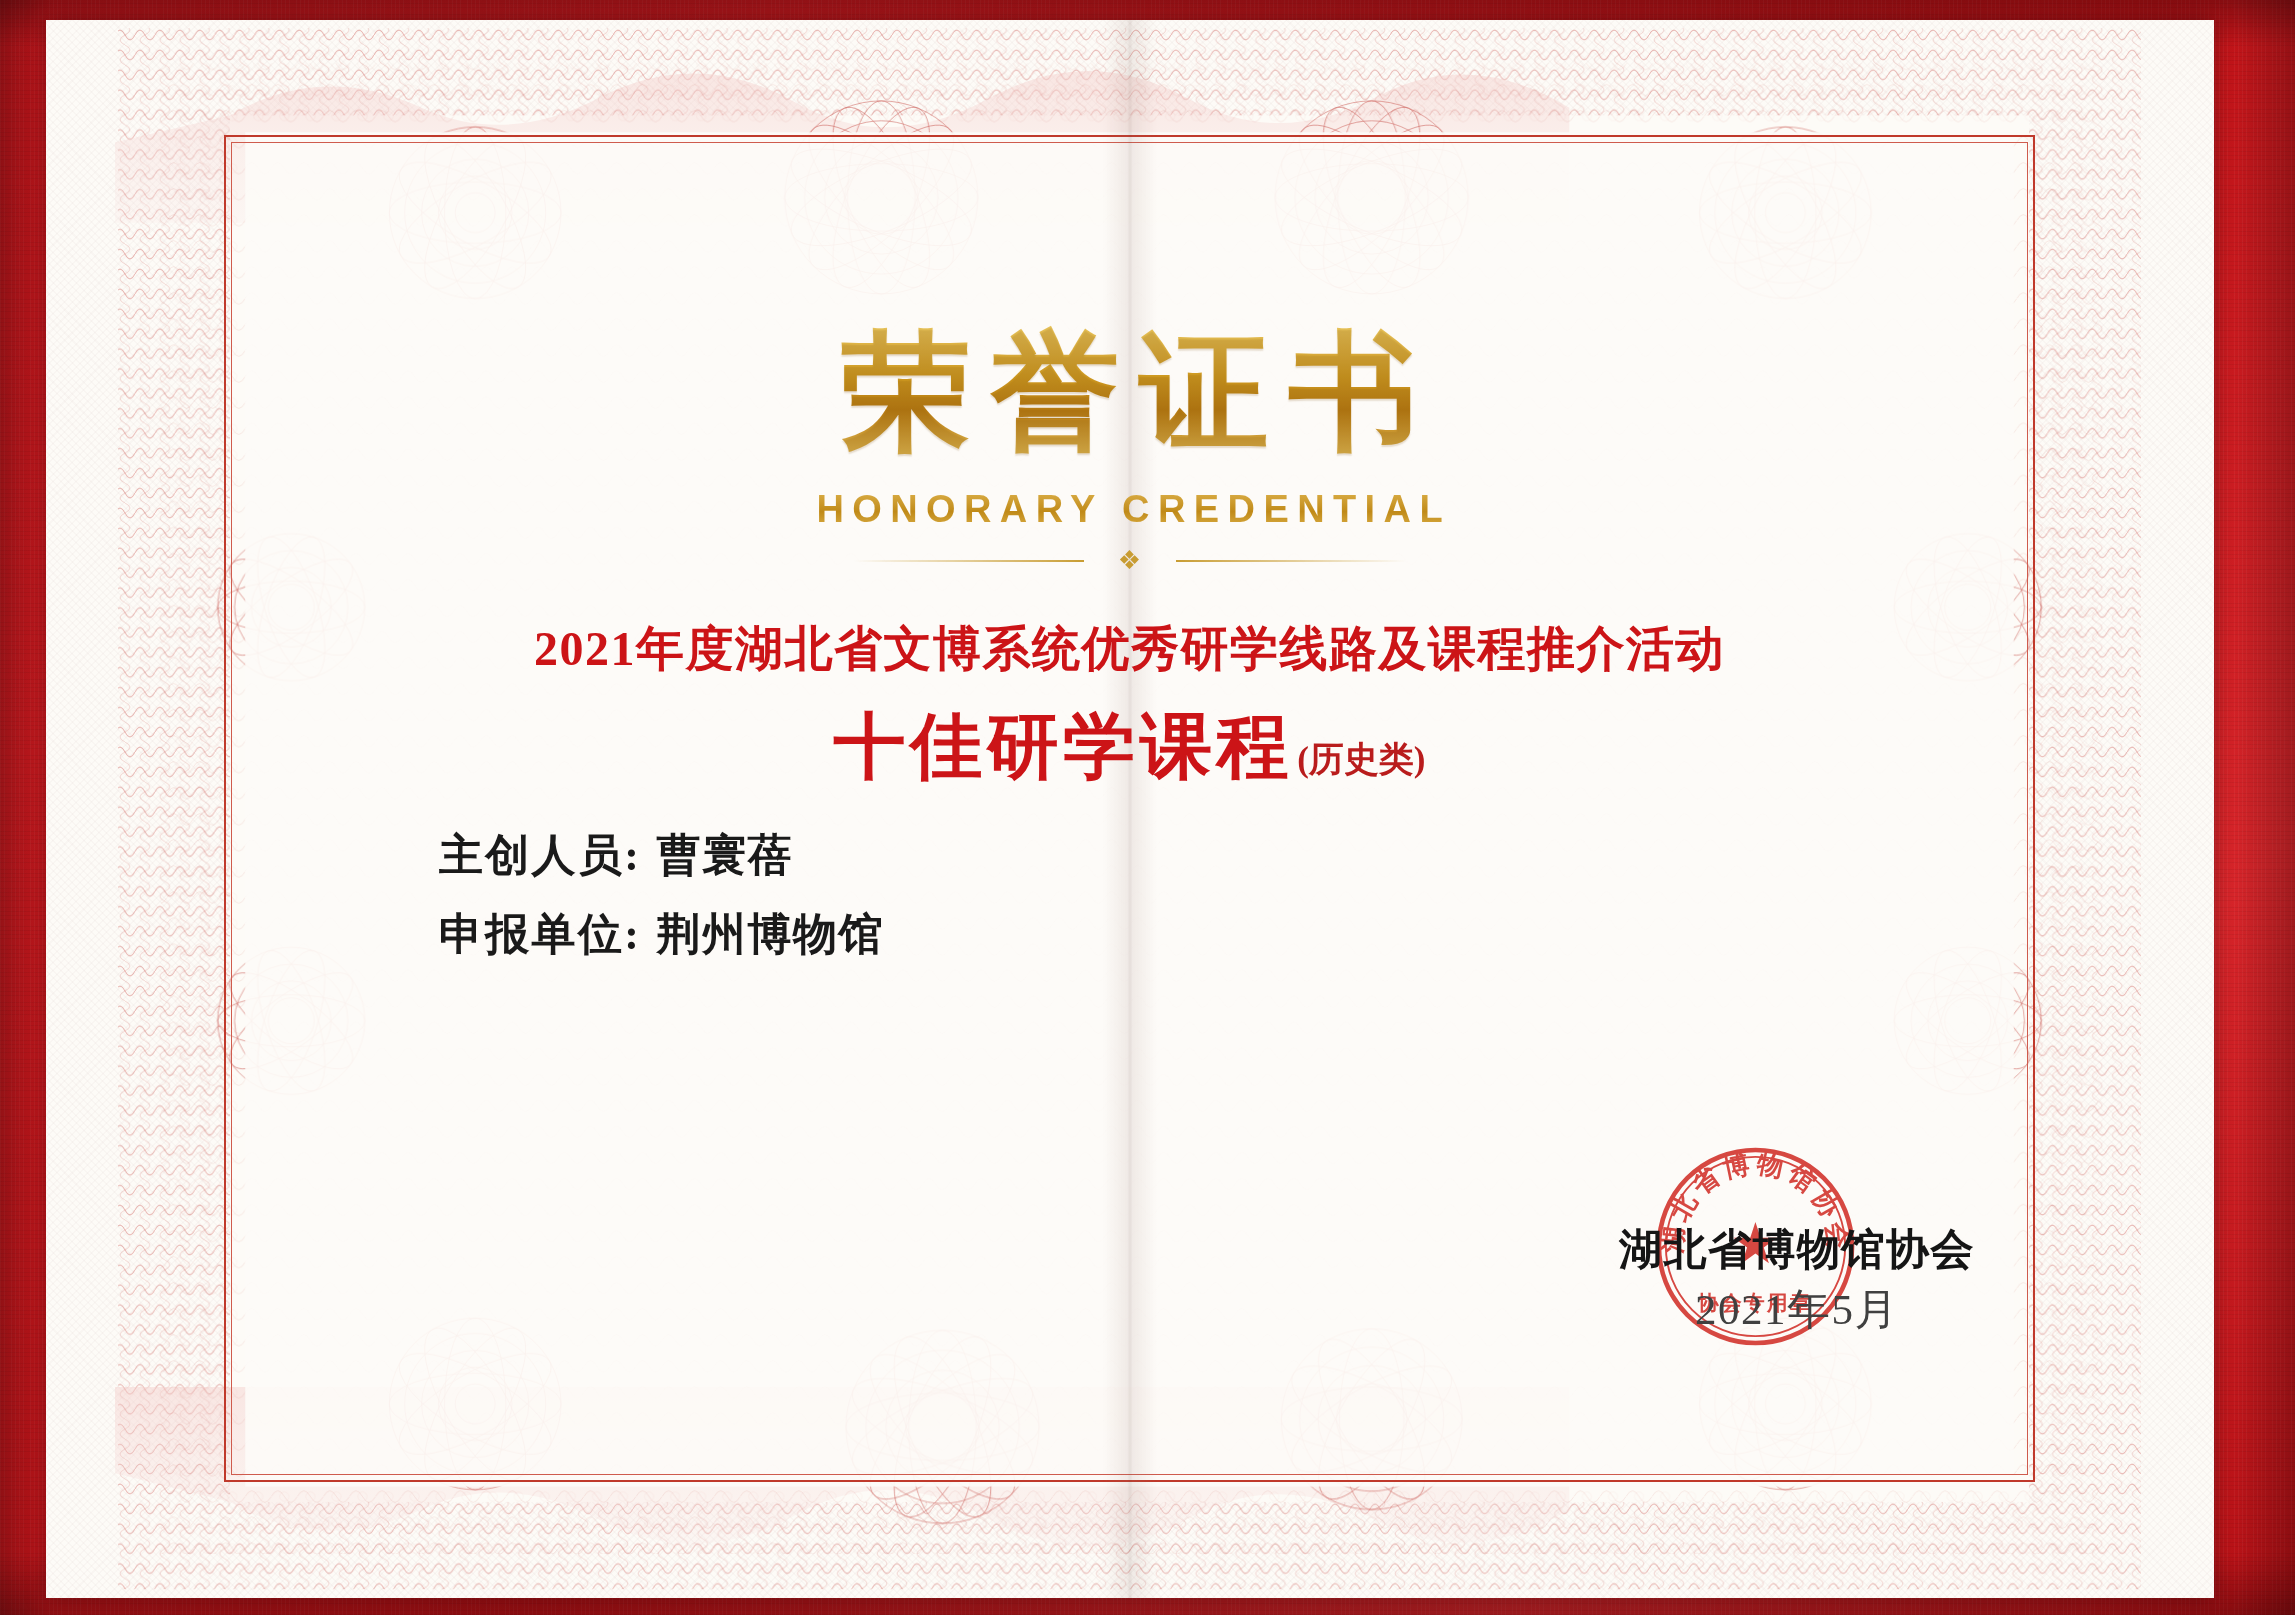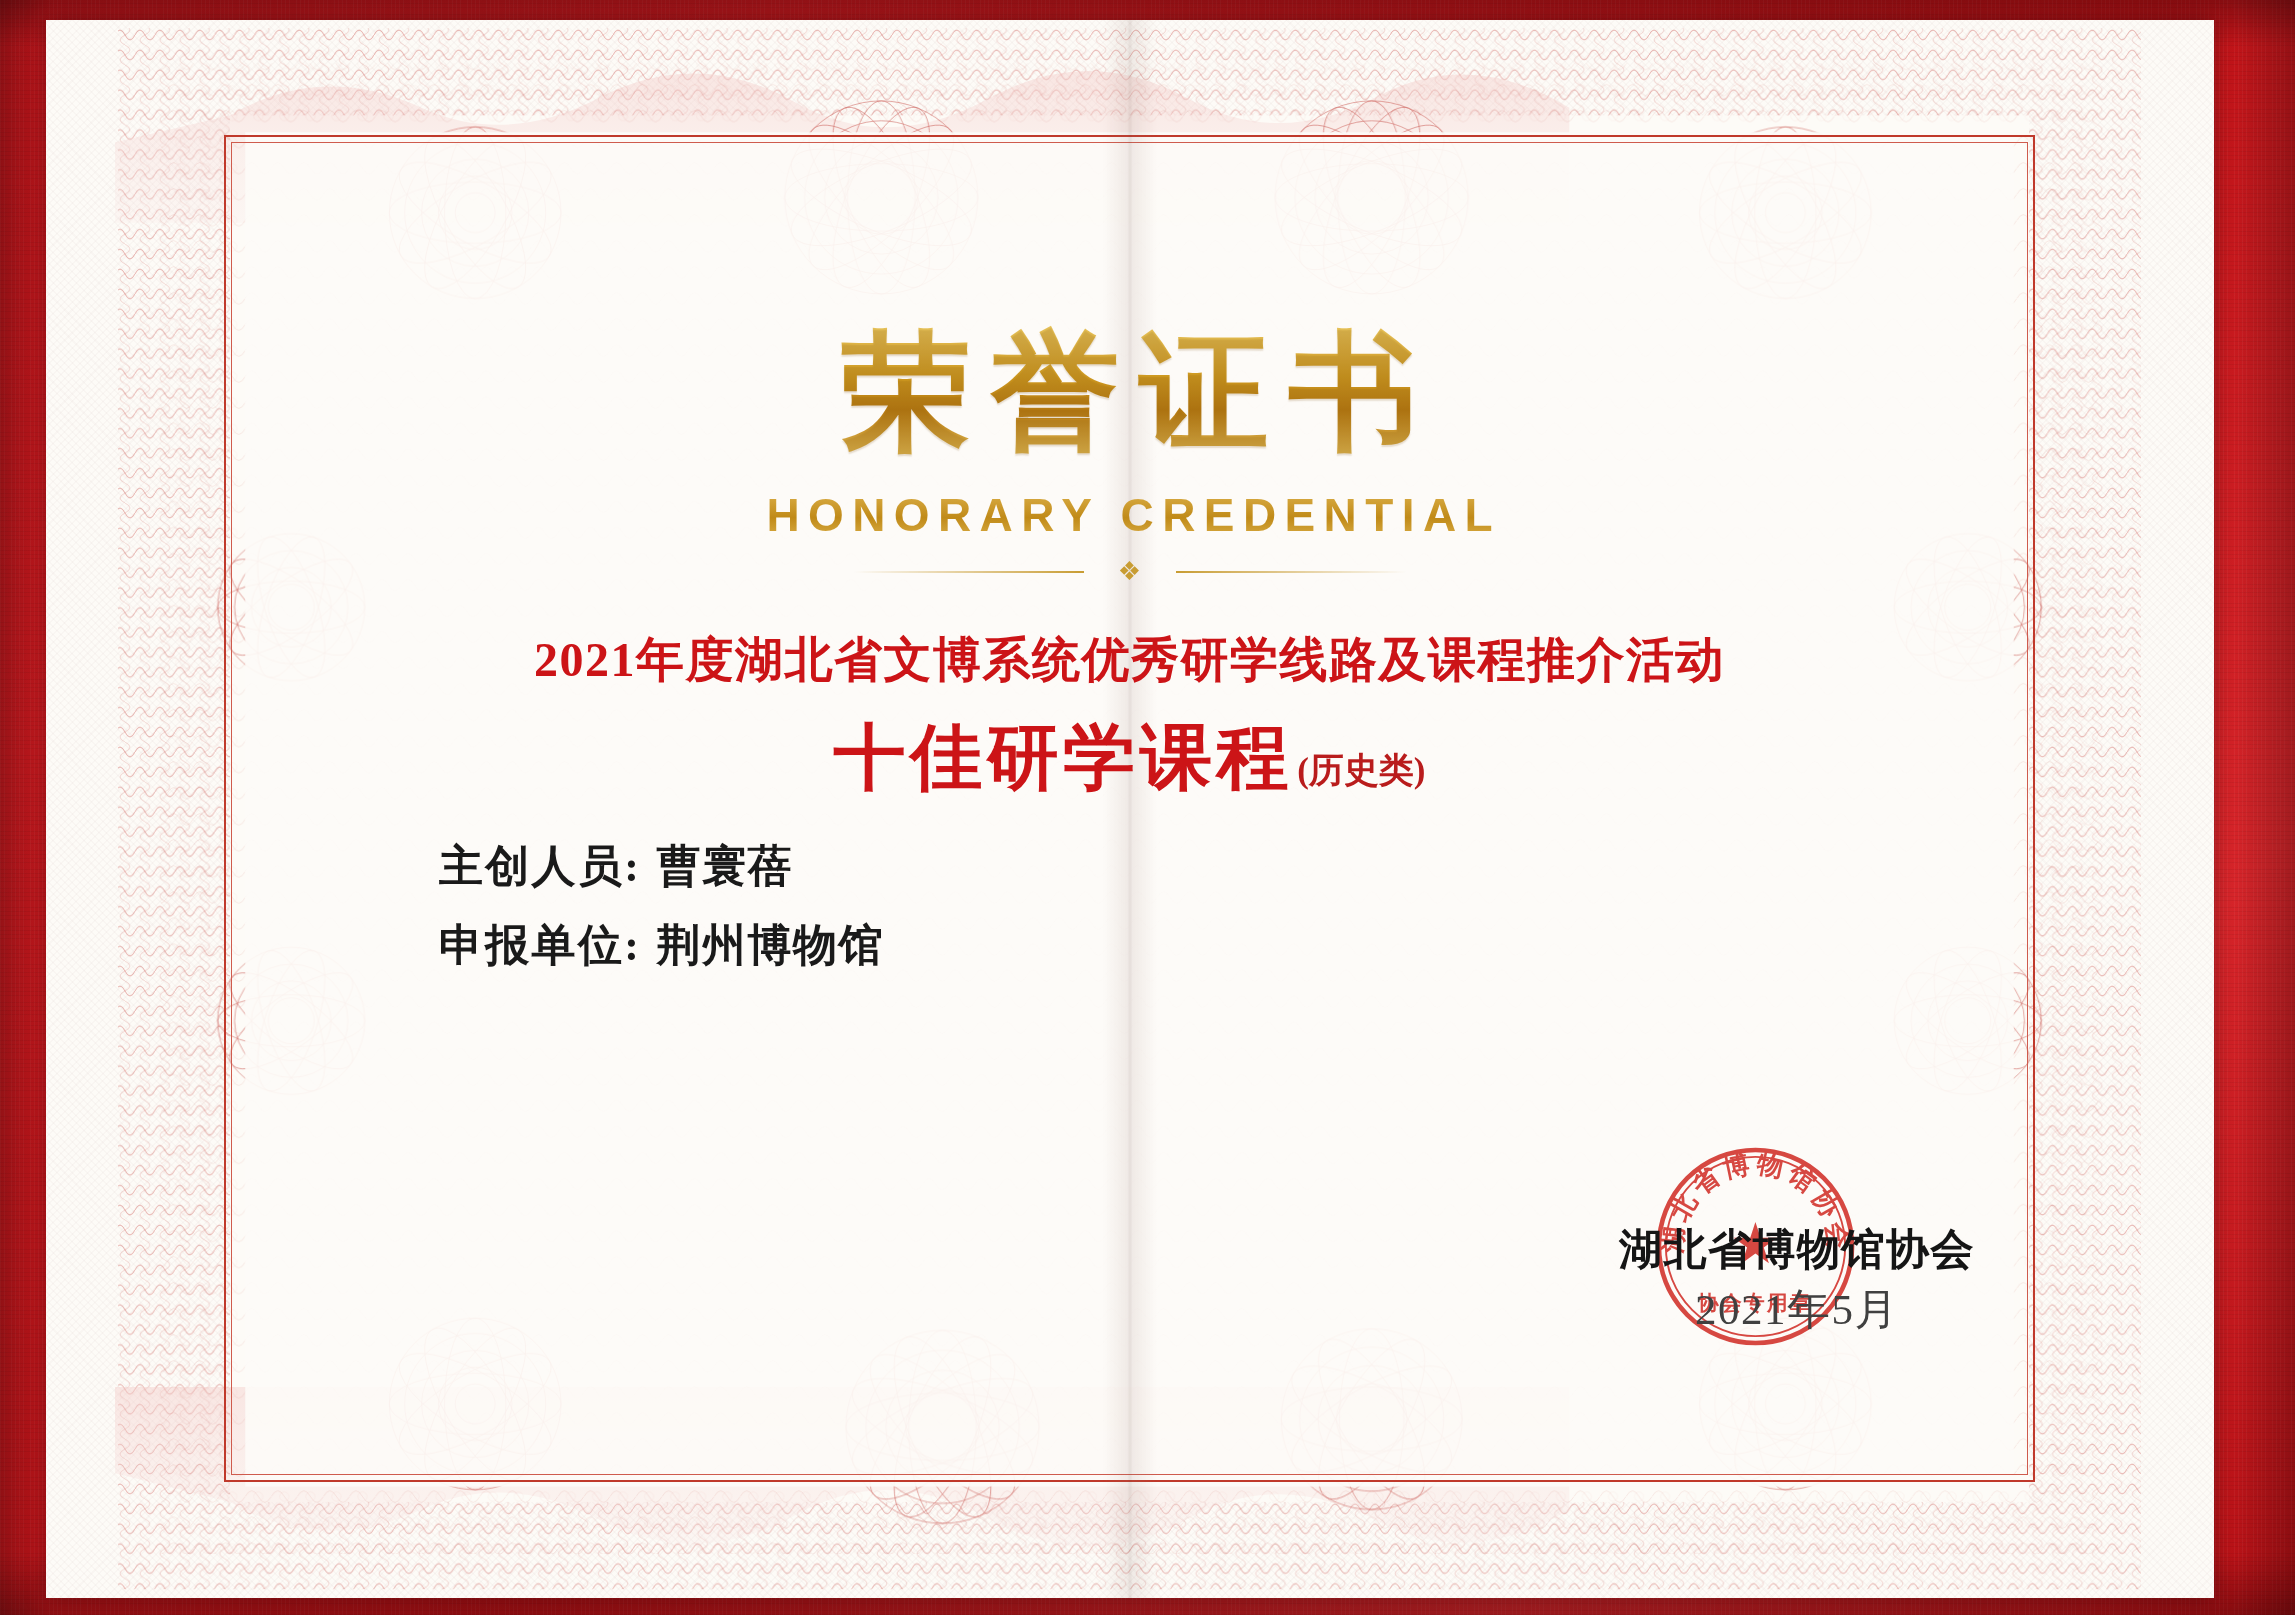--- a/index.html
+++ b/index.html
@@ -141,21 +141,21 @@
     background: linear-gradient(180deg, #e8c45c 0%, #cf9a21 38%, #b87b12 62%, #e5c05a 100%);
     -webkit-background-clip: text;
     background-clip: text;
     color: transparent;
     text-shadow: 0 2.3px 1.5px rgba(120,80,10,0.18);
   }
 
   .sub-title-en {
     margin-top: 26px;
     font-family: "Liberation Sans", sans-serif;
-    font-size: 46px;
+    font-size: 38px;
     letter-spacing: 8.4px;
     text-indent: 8.4px;
     font-weight: 600;
     background: linear-gradient(180deg, #dfb44f 0%, #c08a18 55%, #ddb24c 100%);
     -webkit-background-clip: text;
     background-clip: text;
     color: transparent;
   }
 
   .divider {

